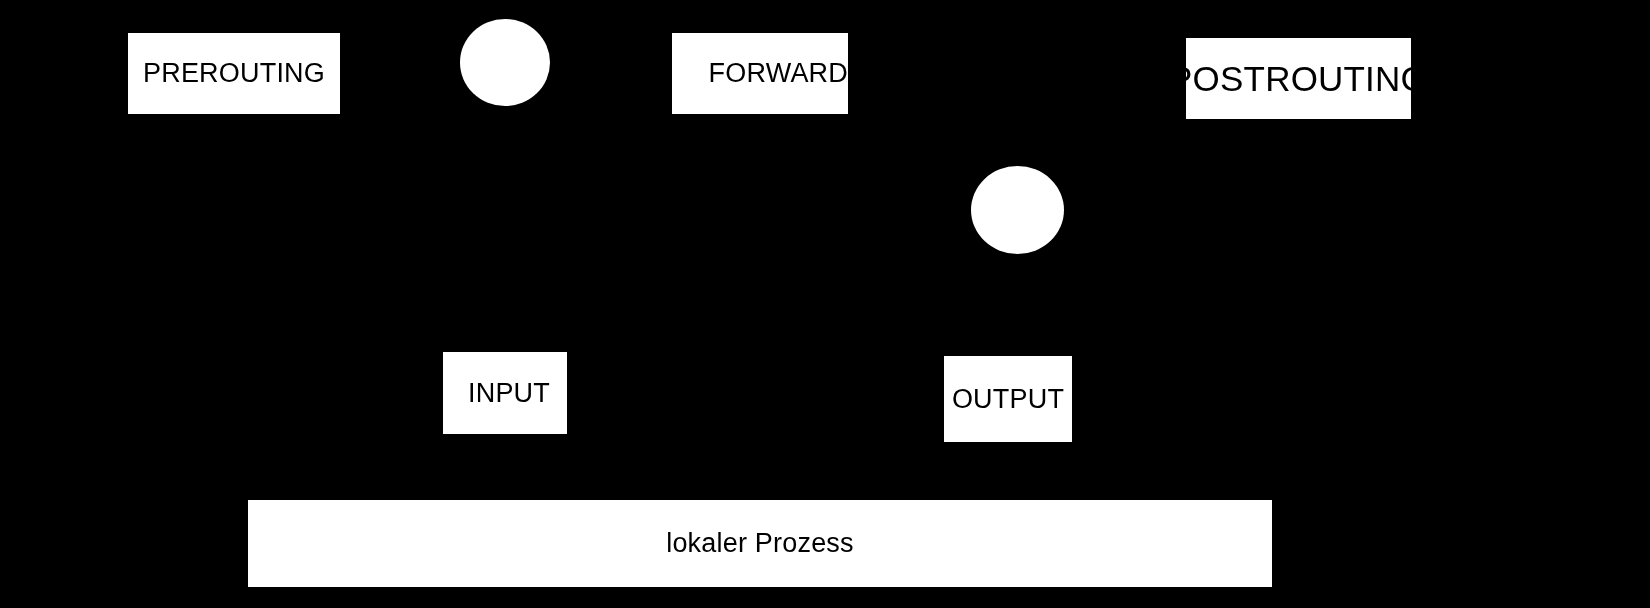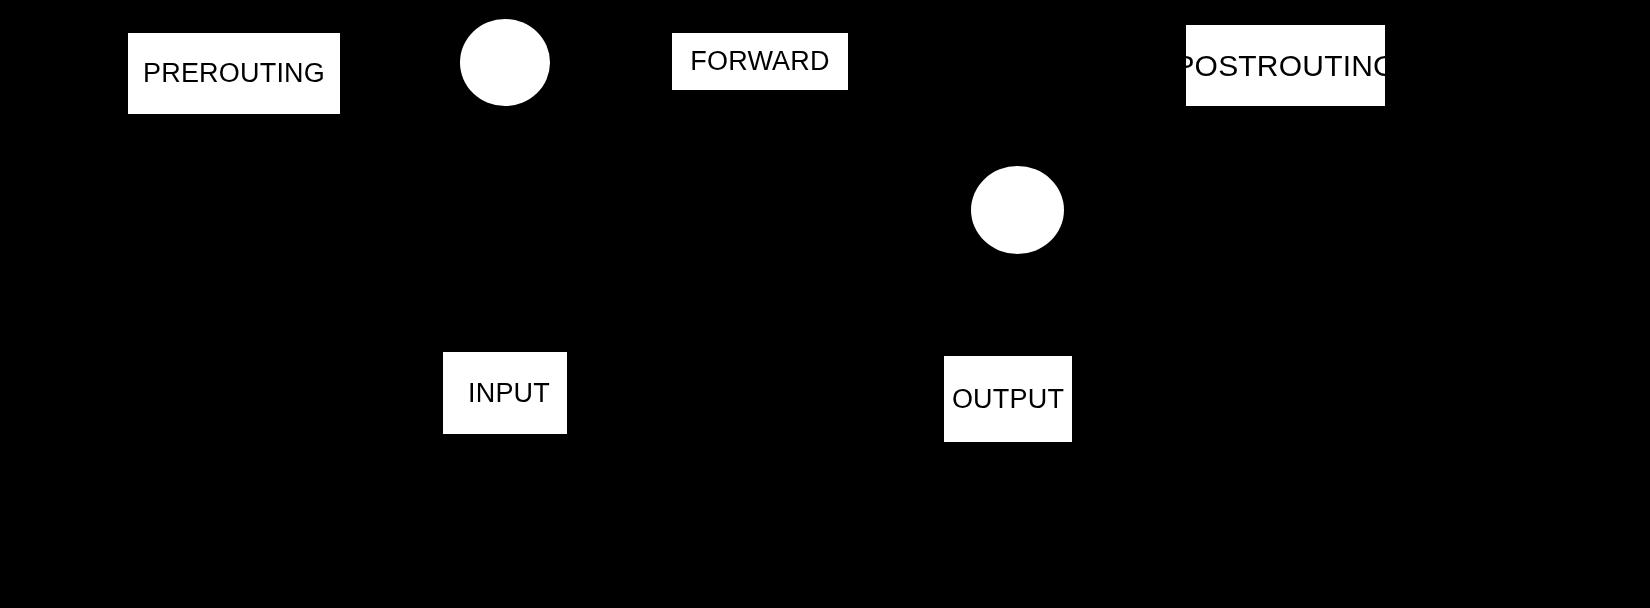--- a/index.html
+++ b/index.html
@@ -44,26 +44,27 @@
 
   
   #node-prerouting {
     left: 128px;  top: 21px;  width: 212px;  height: 81px;
     font-size: 27px;
   }
   #node-hook-prerouting {
     left: 460px;  top: 19px;  width: 90px;  height: 87px;
   }
   #node-forward {
-    left: 672px;  top: 21px;  width: 176px;  height: 57px;
+    left: 672px;  top: 21px;  width: 176px;  height: 81px;
     font-size: 27px;
+    justify-content: flex-end;
   }
   #node-postrouting {
-    left: 1186px; top: 13px;  width: 199px;  height: 81px;
-    font-size: 30px;
+    left: 1186px; top: 26px;  width: 225px;  height: 81px;
+    font-size: 35px;
   }
   #node-hook-output {
     left: 971px;  top: 166px; width: 93px;  height: 88px;
   }
   #node-input {
     left: 443px;  top: 340px; width: 124px;  height: 82px;
     font-size: 27px;
     padding-left: 8px;
   }
   #node-output {
@@ -101,14 +102,17 @@
   </div>
 
   <div class="node rect" id="node-input">
     <span class="node-label">INPUT</span>
   </div>
 
   <div class="node rect" id="node-output">
     <span class="node-label">OUTPUT</span>
   </div>
 
+  <div class="node rect" id="node-local-process">
+    <span class="node-label">lokaler Prozess</span>
+  </div>
 
 </div>
 
 </body></html>

